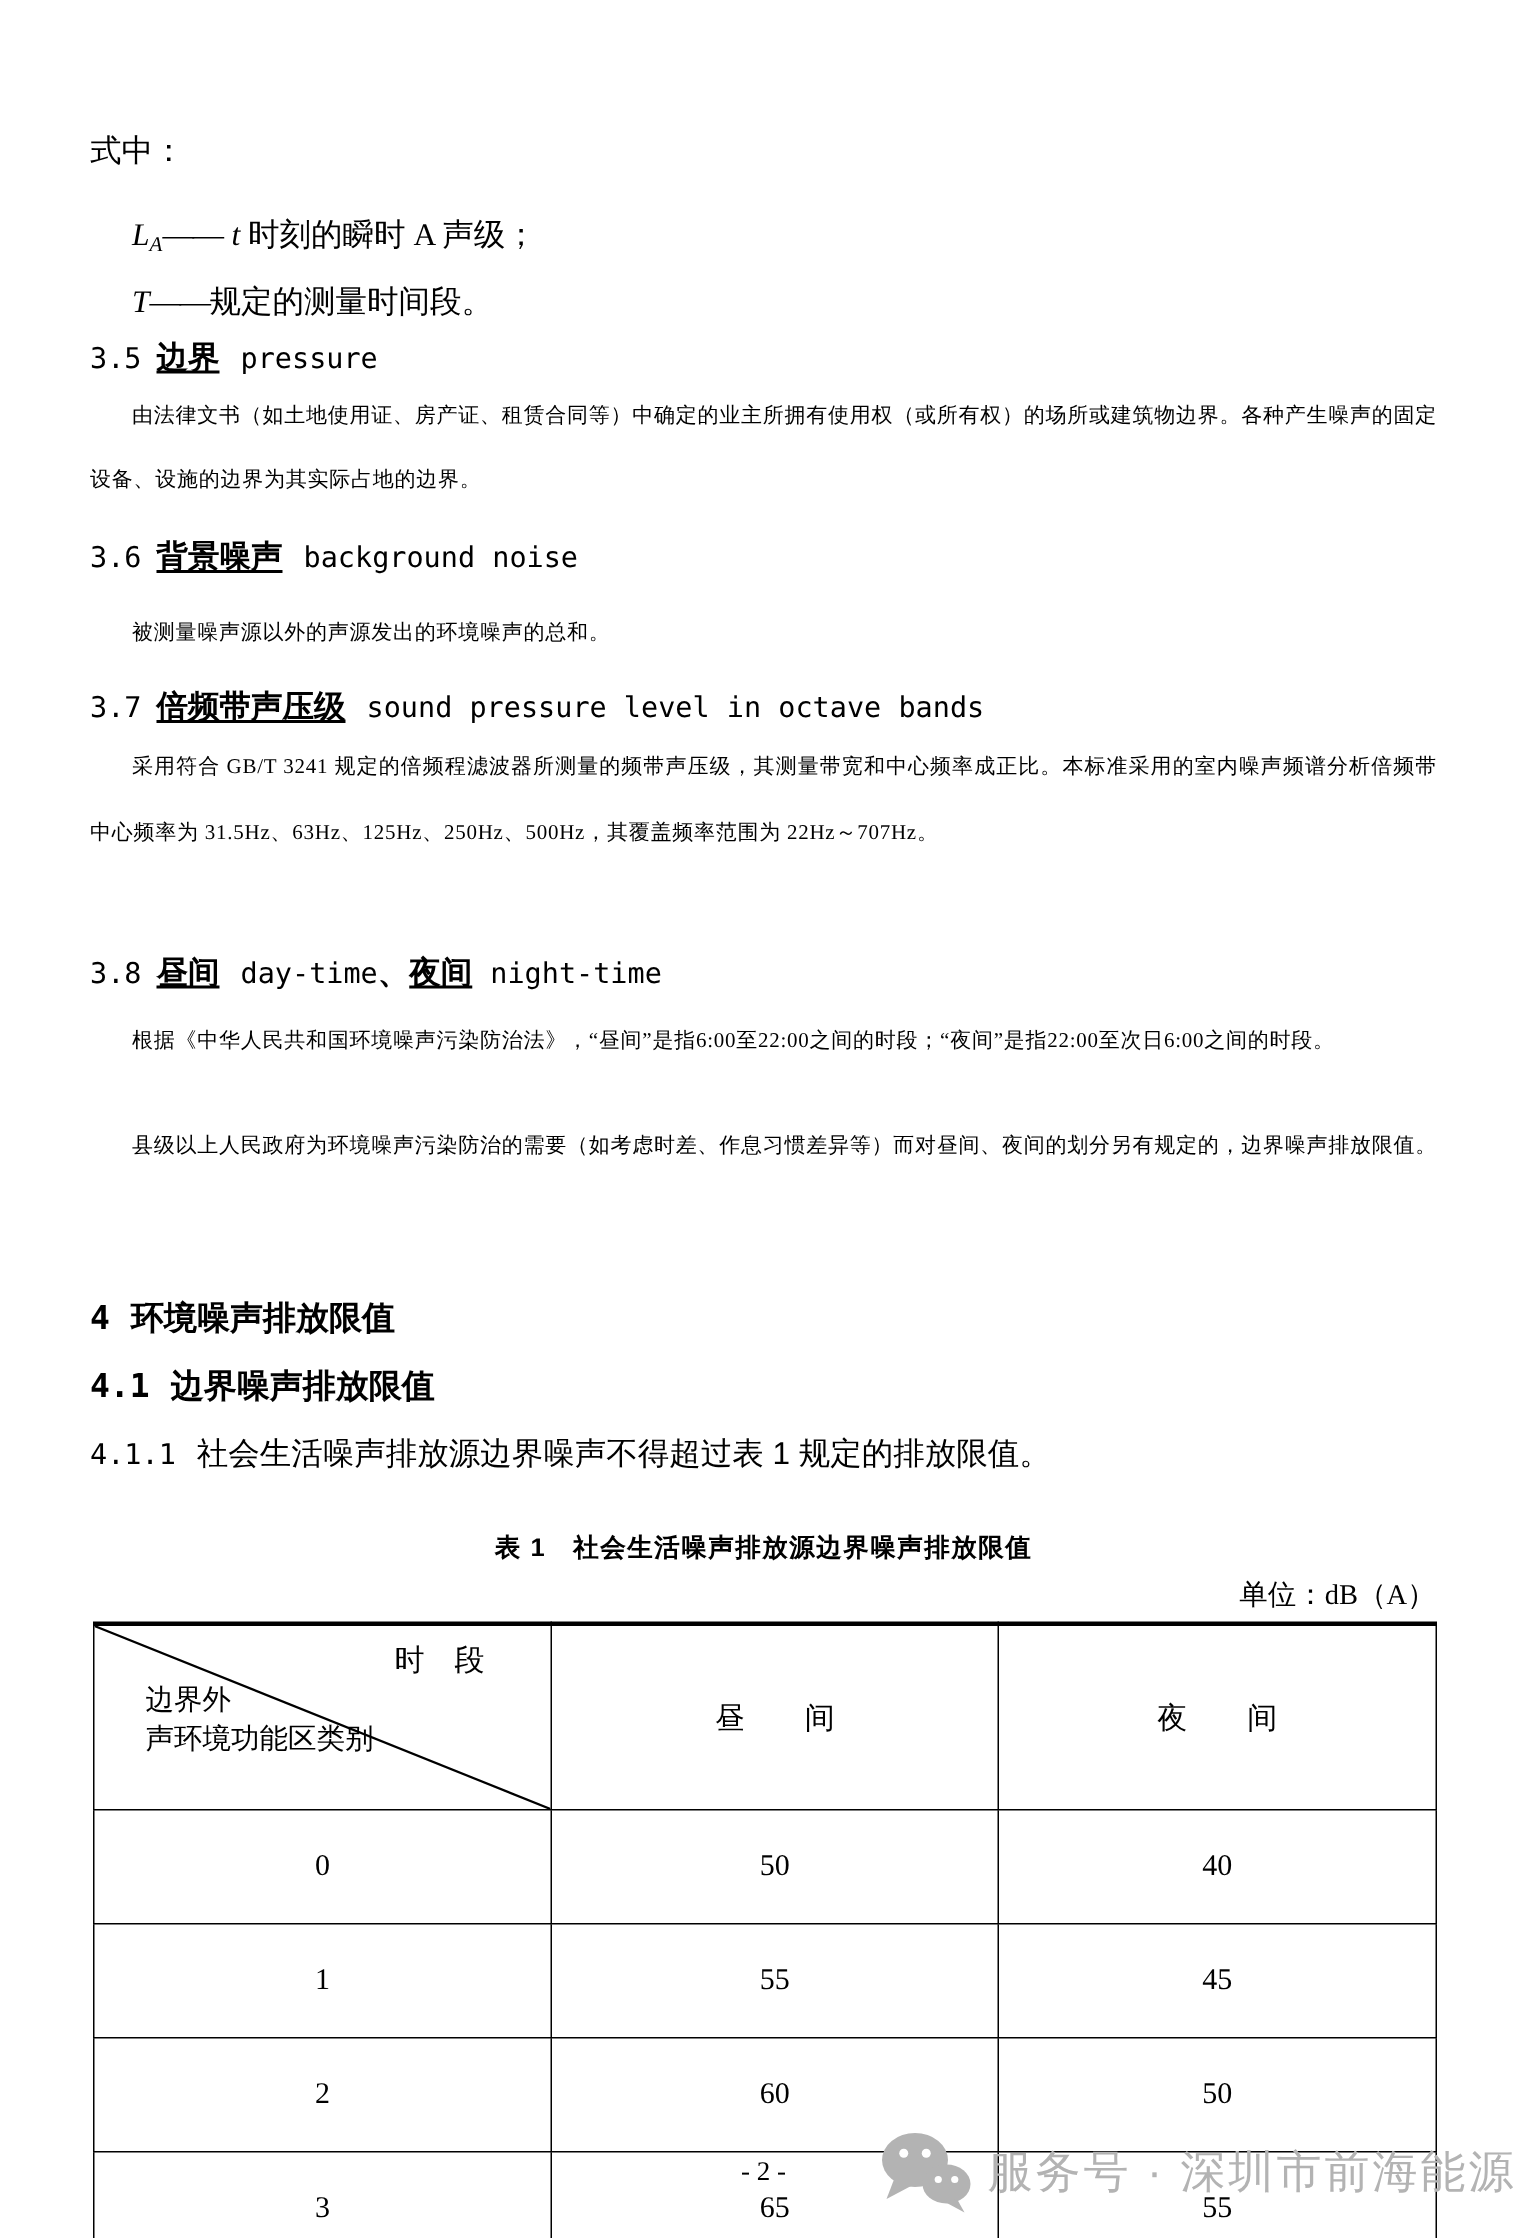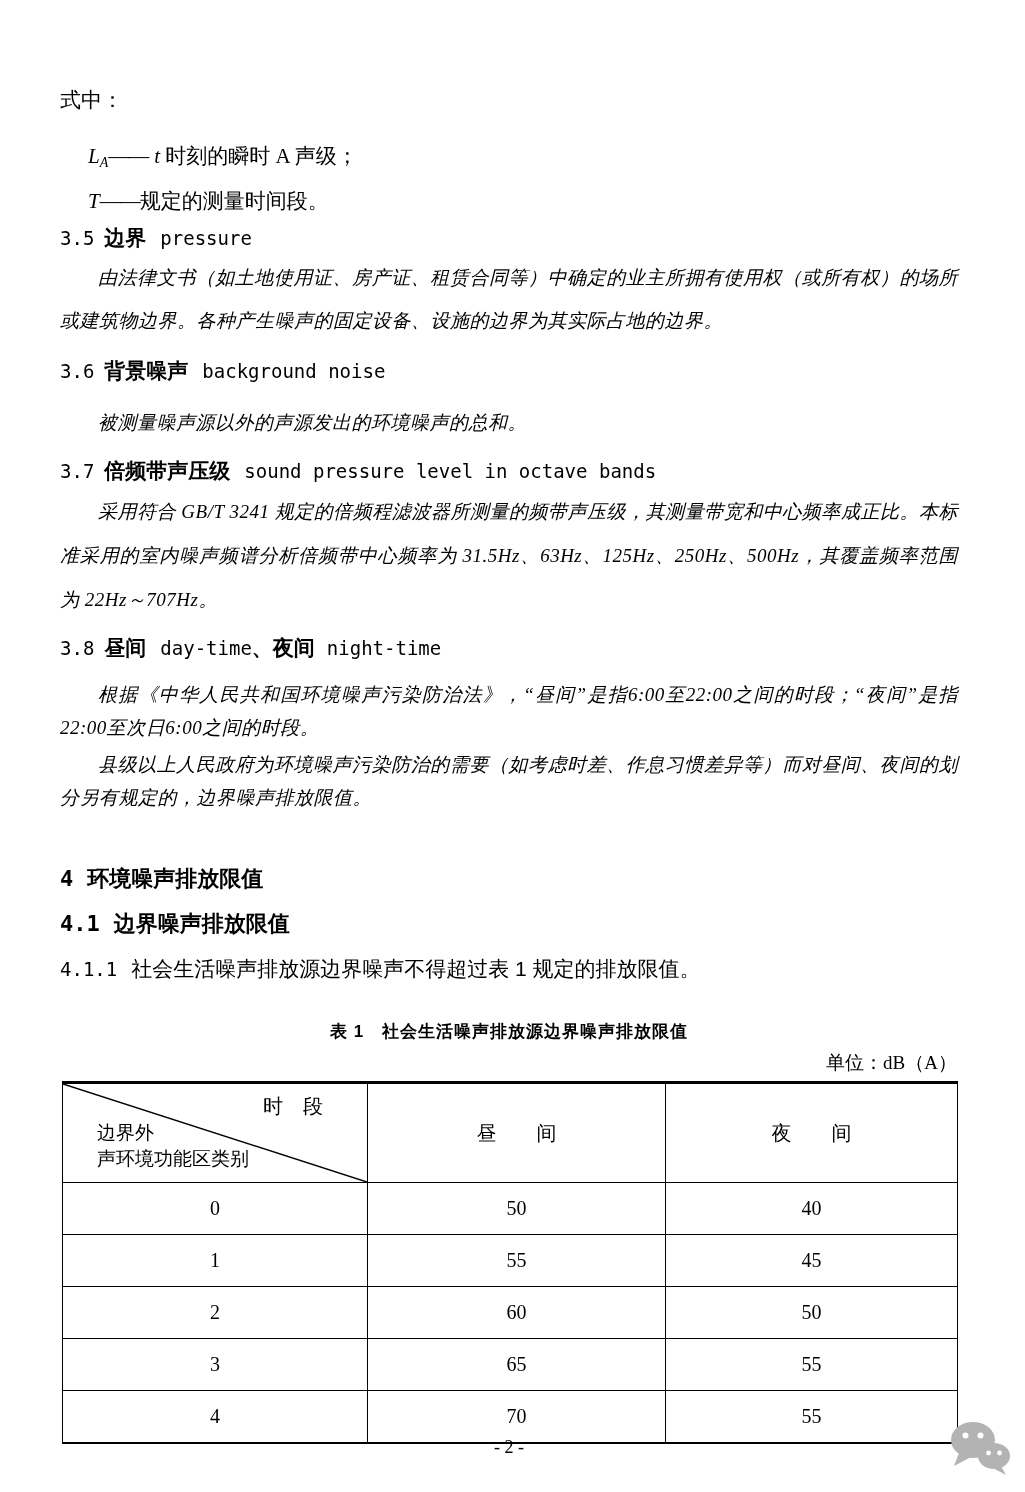--- a/index.html
+++ b/index.html
@@ -10,40 +10,39 @@
     color:#000;
     position:relative;
     overflow:hidden;
   }
   .abs{position:absolute;}
   .content-left{left:60px;}
   .w-full{width:898px;}
 
   
   .para{
-    font-size:19px;
+    font-size:14px;
     line-height:43px;
     text-align:justify;
     text-indent:2em;
     letter-spacing:0.5px;
-    font-style:italic;
   }
   .para.tight{line-height:33px;}
 
   
   .term-line{font-size:21px;}
   .term-sym{font-style:italic;font-family:"Liberation Serif",serif;}
   .term-sub{font-style:italic;font-size:14px;vertical-align:-4px;}
   .term-dash{letter-spacing:-1px;}
   .term-var{font-style:italic;margin-left:6px;}
 
   
   .sec-head{font-size:21px;white-space:nowrap;}
   .sec-num{font-family:"DejaVu Sans Mono",monospace;font-size:19px;margin-right:10px;}
-  .sec-zh{font-family:"Liberation Sans",sans-serif;font-weight:bold;}
+  .sec-zh{font-family:"Liberation Sans",sans-serif;font-weight:bold;text-decoration:underline;}
   .sec-en{font-family:"DejaVu Sans Mono",monospace;font-size:19px;margin-left:14px;}
   .sec-en.second{margin-left:12px;}
   .sec-sep{font-family:"Liberation Sans",sans-serif;font-weight:bold;}
 
   
   .ch-head{font-family:"Liberation Sans",sans-serif;font-weight:bold;font-size:22px;text-align:center;}
   .ch-num{font-family:"DejaVu Sans Mono",monospace;margin-right:14px;font-weight:bold;}
   .sub-head{font-family:"Liberation Sans",sans-serif;font-size:21px;}
   .sub-num{font-family:"DejaVu Sans Mono",monospace;font-size:19px;margin-right:14px;}
 
@@ -58,21 +57,21 @@
     table-layout:fixed;
     width:895px;
     border-top:3px solid #000;
     border-bottom:2px solid #000;
   }
   table.limits td{
     border:1.5px solid #000;
     text-align:center;
     vertical-align:middle;
     font-size:20px;
-    padding:4px;
+    padding:16px;
   }
   table.limits tr.hdr td{height:90px;}
   table.limits tr.body-row td{height:43px;}
   td.diag{position:relative;}
   td.diag svg.diag-line{position:absolute;left:0;top:0;width:100%;height:100%;}
   .diag-period{position:absolute;top:9px;right:44px;font-size:20px;}
   .diag-cat1{position:absolute;left:34px;top:36px;font-size:19px;}
   .diag-cat2{position:absolute;left:34px;top:62px;font-size:19px;}
 
   
@@ -198,13 +197,14 @@
     </g>
     <g fill="#ffffff">
       <circle cx="16.5" cy="15.5" r="3"></circle>
       <circle cx="31.5" cy="15.5" r="3"></circle>
     </g>
     <g fill="#ffffff">
       <circle cx="39.5" cy="33" r="2.4"></circle>
       <circle cx="50.5" cy="33" r="2.4"></circle>
     </g>
   </svg>
+  <span>服务号 · 深圳市前海能源</span>
 </div>
 
 </body></html>

